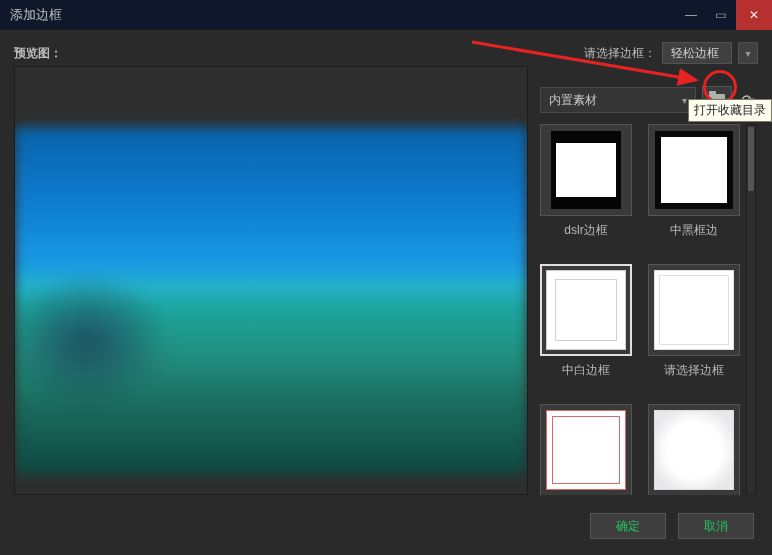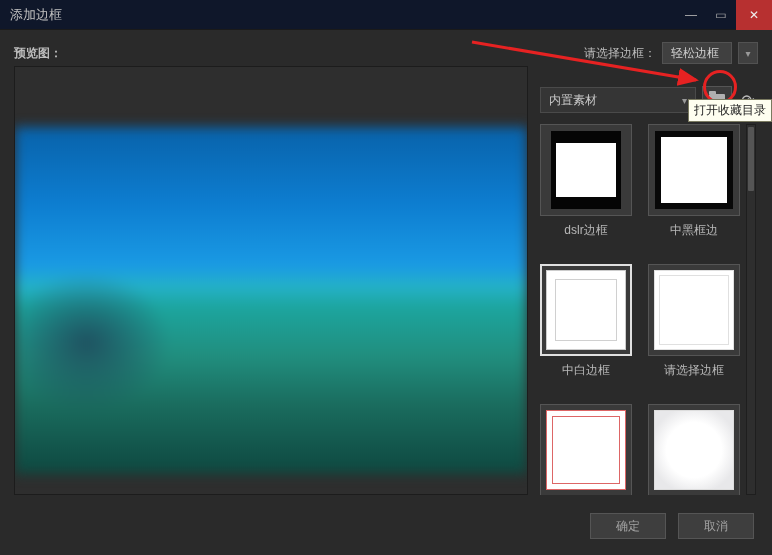--- a/index.html
+++ b/index.html
@@ -279,21 +279,21 @@
       bottom: 16px;
       right: 18px;
       display: flex;
       gap: 12px;
     }
     .btn {
       width: 76px;
       height: 26px;
       background: #3e3e3e;
       border: 1px solid #555;
-      color: #a3a3a3;
+      color: #22c55e;
       display: flex;
       align-items: center;
       justify-content: center;
     }
 
     
     .arrow-svg {
       position: absolute;
       left: 470px;
       top: 38px;

